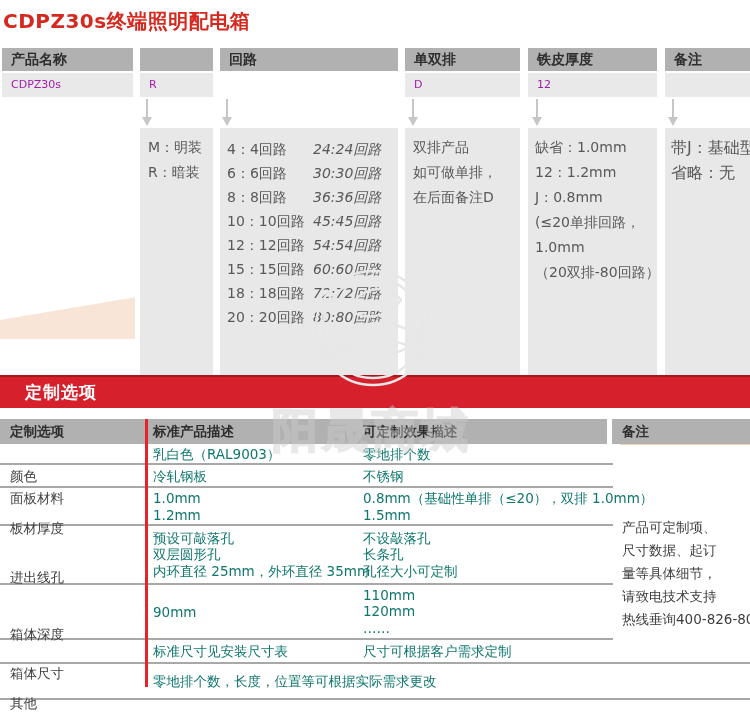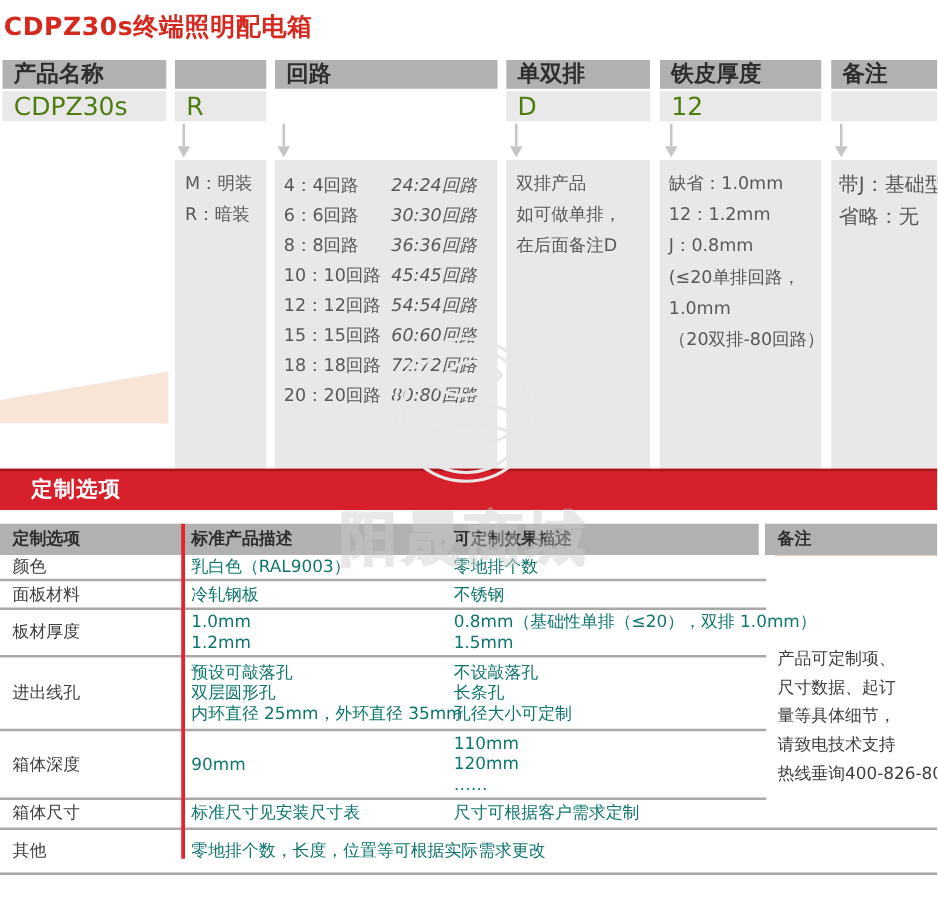--- a/index.html
+++ b/index.html
@@ -11,26 +11,26 @@
 
   
   .page-title{
     left:3px; top:8px; font-size:20px; font-weight:bold; color:#d5281e;
     letter-spacing:0.5px; white-space:nowrap;
   }
 
   
   .th-cell{
     top:48px; height:23px; background:#b1b1b1; color:#2e2e2e;
-    font-size:18px; font-weight:bold; line-height:23px; padding-left:9px;
+    font-size:14px; font-weight:bold; line-height:23px; padding-left:9px;
     box-sizing:border-box;
   }
   .td-cell{
-    top:73px; height:24px; background:#e9e9e9; color:#4d7c0f;
-    font-size:20px; line-height:24px; padding-left:9px; box-sizing:border-box;
+    top:73px; height:24px; background:#e9e9e9; color:#a21caf;
+    font-size:11px; line-height:24px; padding-left:9px; box-sizing:border-box;
   }
   .c1{left:2px;  width:131px;}
   .c2{left:140px;width:73px;}
   .c3{left:220px;width:178px;}
   .c4{left:405px;width:115px;}
   .c5{left:528px;width:129px;}
   .c6{left:665px;width:85px;}
 
   
   .arrow{top:99px; width:10px; height:27px;}
@@ -82,21 +82,21 @@
   .note-underline{left:620px; top:444px; width:130px; height:1px; background:#eed3bd;}
   .red-vline{left:145px; top:419px; width:3px; height:268px; background:#e5232b; z-index:4;}
 
   .crow{left:0; box-sizing:border-box; border-bottom:2px solid #a8a8a8; z-index:1;}
   .crow-short{width:613px;}
   .crow-full{width:750px;}
   .cell{
     position:absolute; top:50%; transform:translateY(-50%);
     font-size:13.5px; line-height:16.5px; color:#0f766e; white-space:pre;
   }
-  .cell-label{left:10px; color:#3d3d3d;}
+  .cell-label{left:10px; color:#3d3d3d;margin-top:22px;}
   .cell-std{left:153px;}
   .cell-cst{left:363px;}
 
   .note-block{
     left:622px; top:516px; font-size:13.5px; line-height:23px;
     color:#3d3d3d; white-space:pre; z-index:2;
   }
 </style>
 </head>
 <body>

